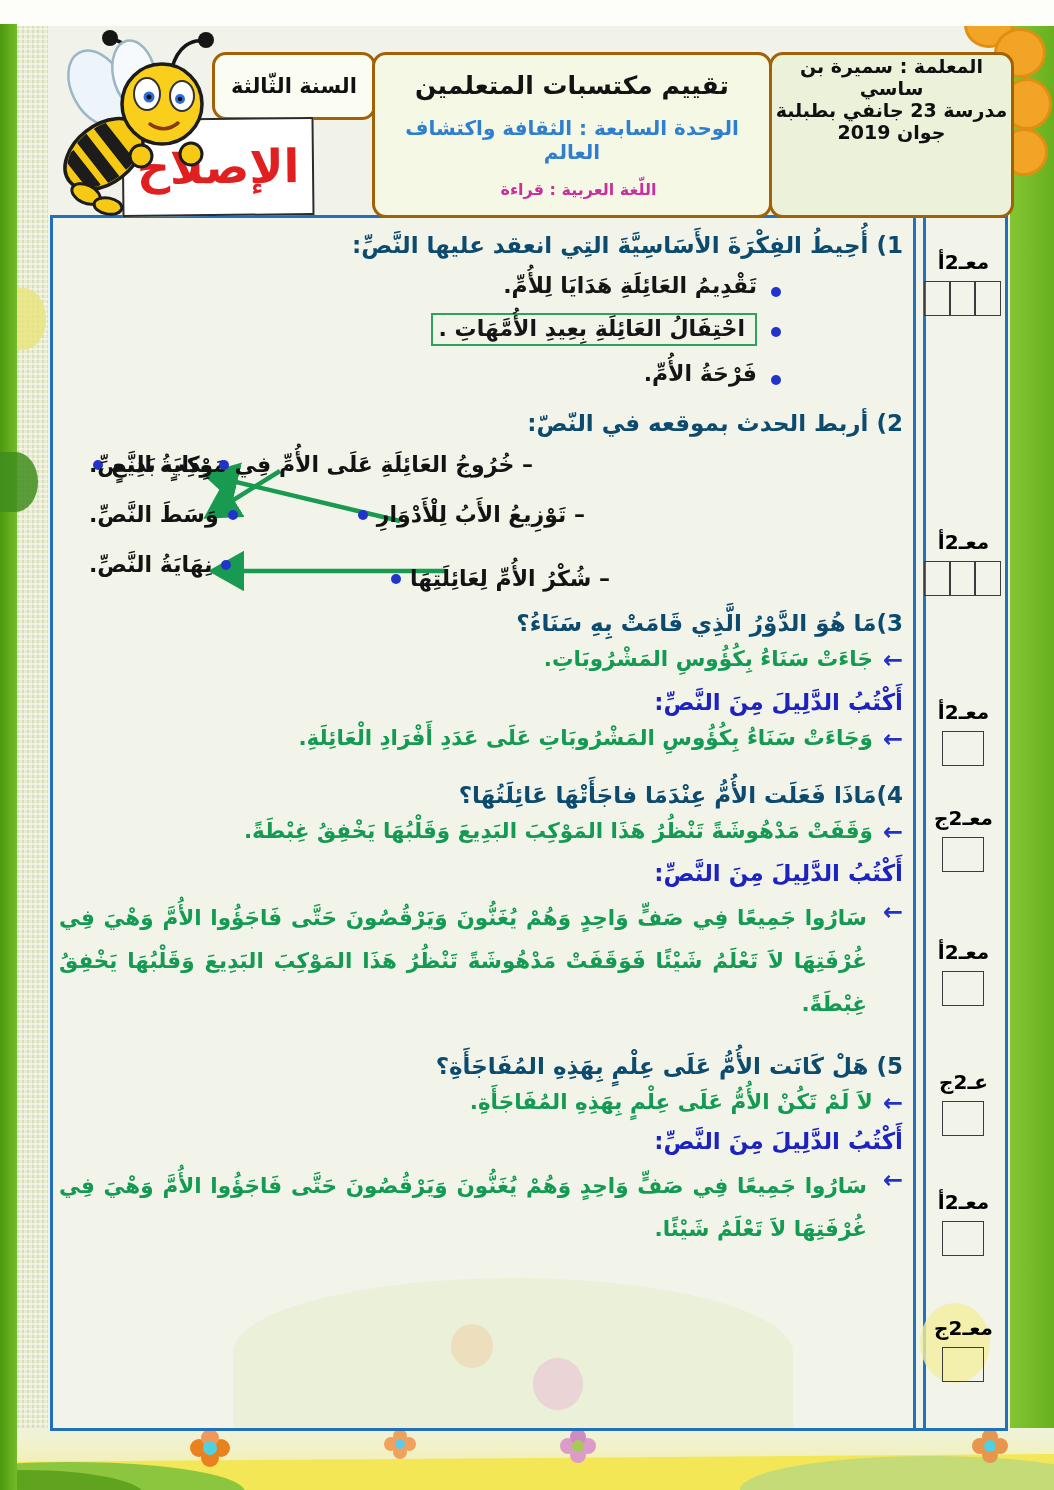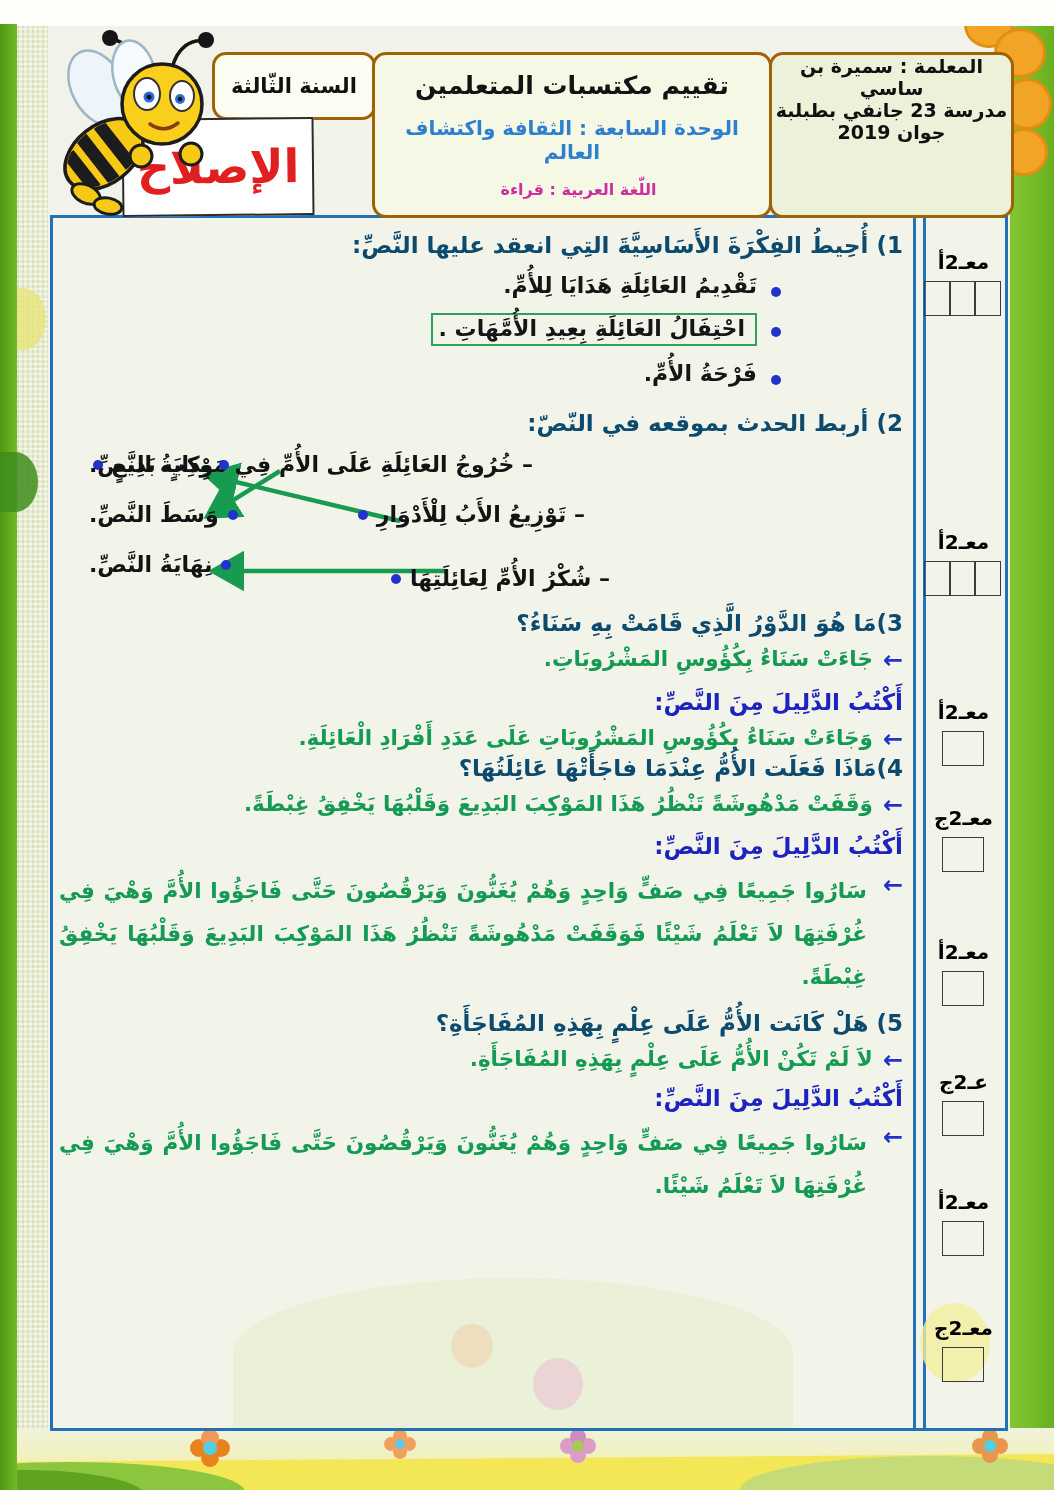--- a/index.html
+++ b/index.html
@@ -70,21 +70,21 @@
           font-size:22px;font-weight:bold;color:#131313;z-index:1;white-space:nowrap;}
   .pos-item{left:30px;justify-content:space-between;}
 
   .ans{display:flex;gap:10px;align-items:flex-start;font-size:21.5px;font-weight:bold;
        color:#149a52;margin-top:10px;}
   .arrow{color:#2231c8;font-size:24px;line-height:1.2;font-weight:bold;}
   .evid-label{color:#1d23c0;font-size:23px;font-weight:bold;text-align:right;margin-top:14px;}
   .para{font-size:21.5px;font-weight:bold;color:#149a52;text-align:justify;line-height:2.0;
         margin-top:10px;padding-right:36px;position:relative;}
   .para .arrow{position:absolute;right:0;top:2px;}
-  .mt8{margin-top:8px;} .mt12{margin-top:1px;} .mt16{margin-top:12px;} .mt24{margin-top:24px;}
+  .mt8{margin-top:8px;} .mt12{margin-top:28px;} .mt16{margin-top:28px;} .mt24{margin-top:24px;}
 
   
   .wm{position:absolute;z-index:0;border-radius:50%;}
   .wm-hill{right:120px;bottom:0;width:560px;height:150px;border-radius:55% 55% 0 0;
            background:#e2ecc4;opacity:.45;}
   .wm-flower1{right:330px;bottom:18px;width:50px;height:52px;background:#e9b7d2;opacity:.5;}
   .wm-flower2{right:420px;bottom:60px;width:42px;height:44px;background:#f0c9a0;opacity:.45;}
   .wm-blob{position:absolute;left:-6px;top:1085px;width:70px;height:80px;background:#f2ed9d;
            border-radius:50%;opacity:.8;z-index:0;}
 

